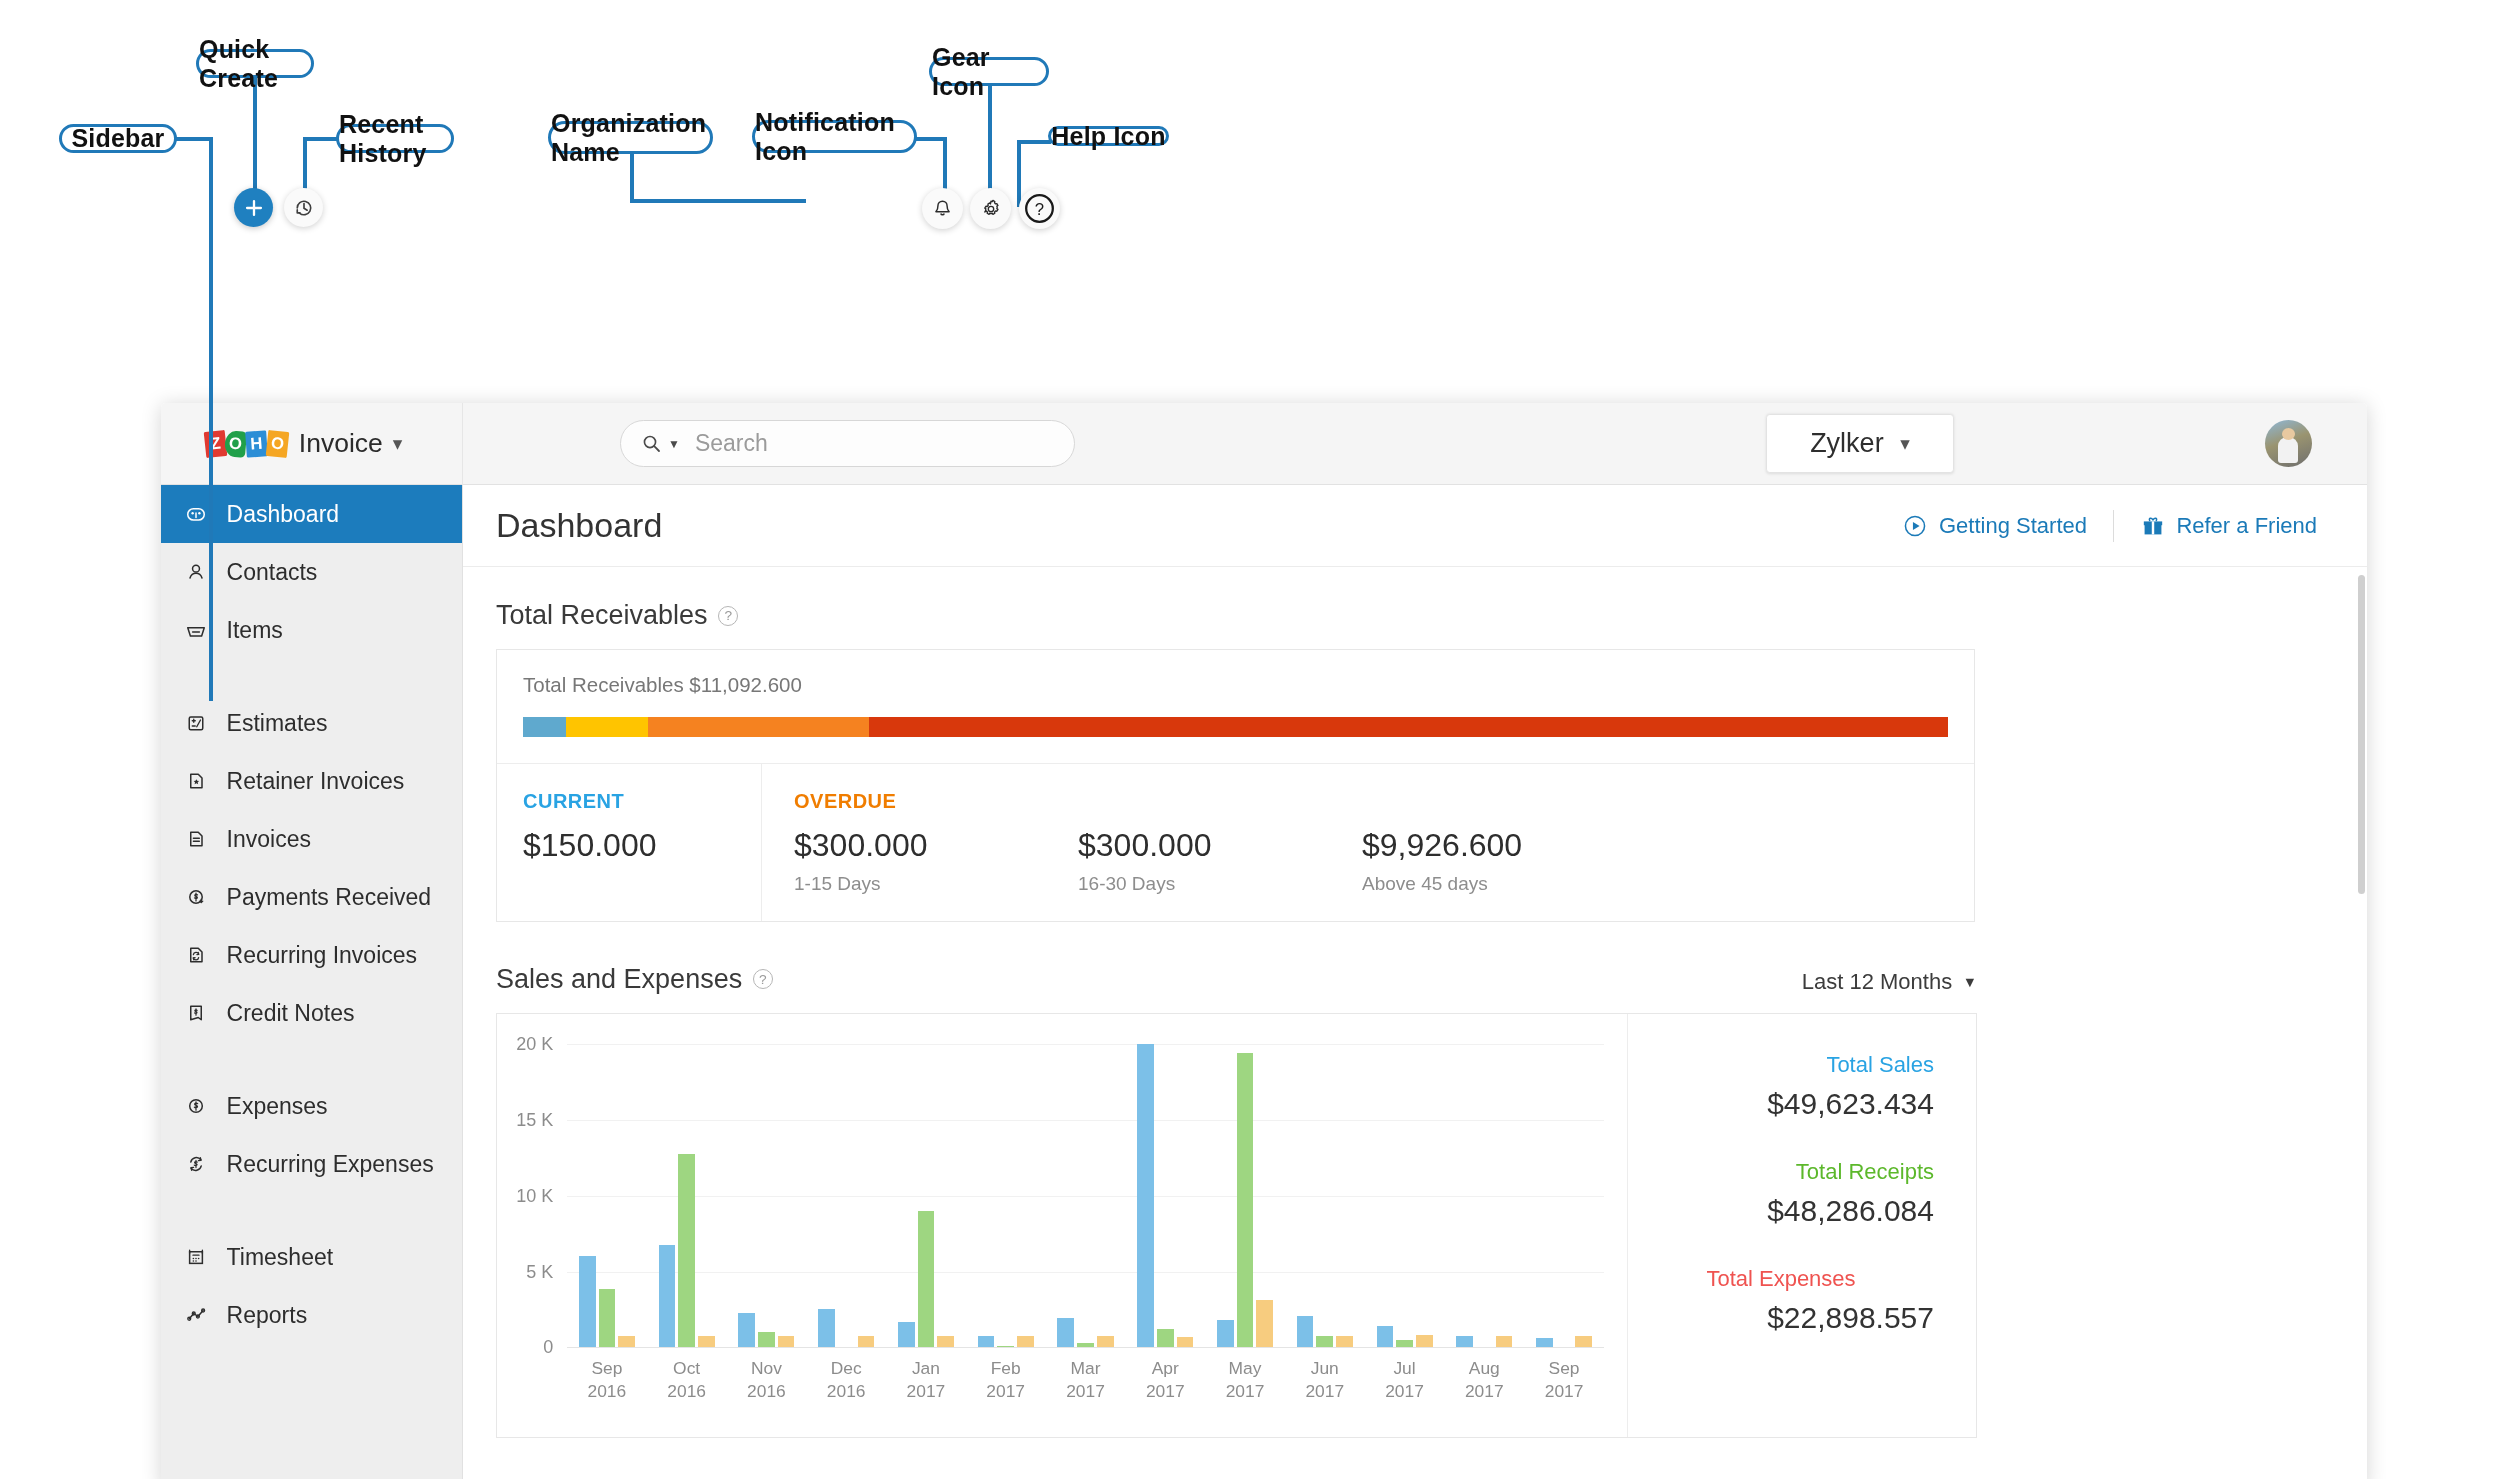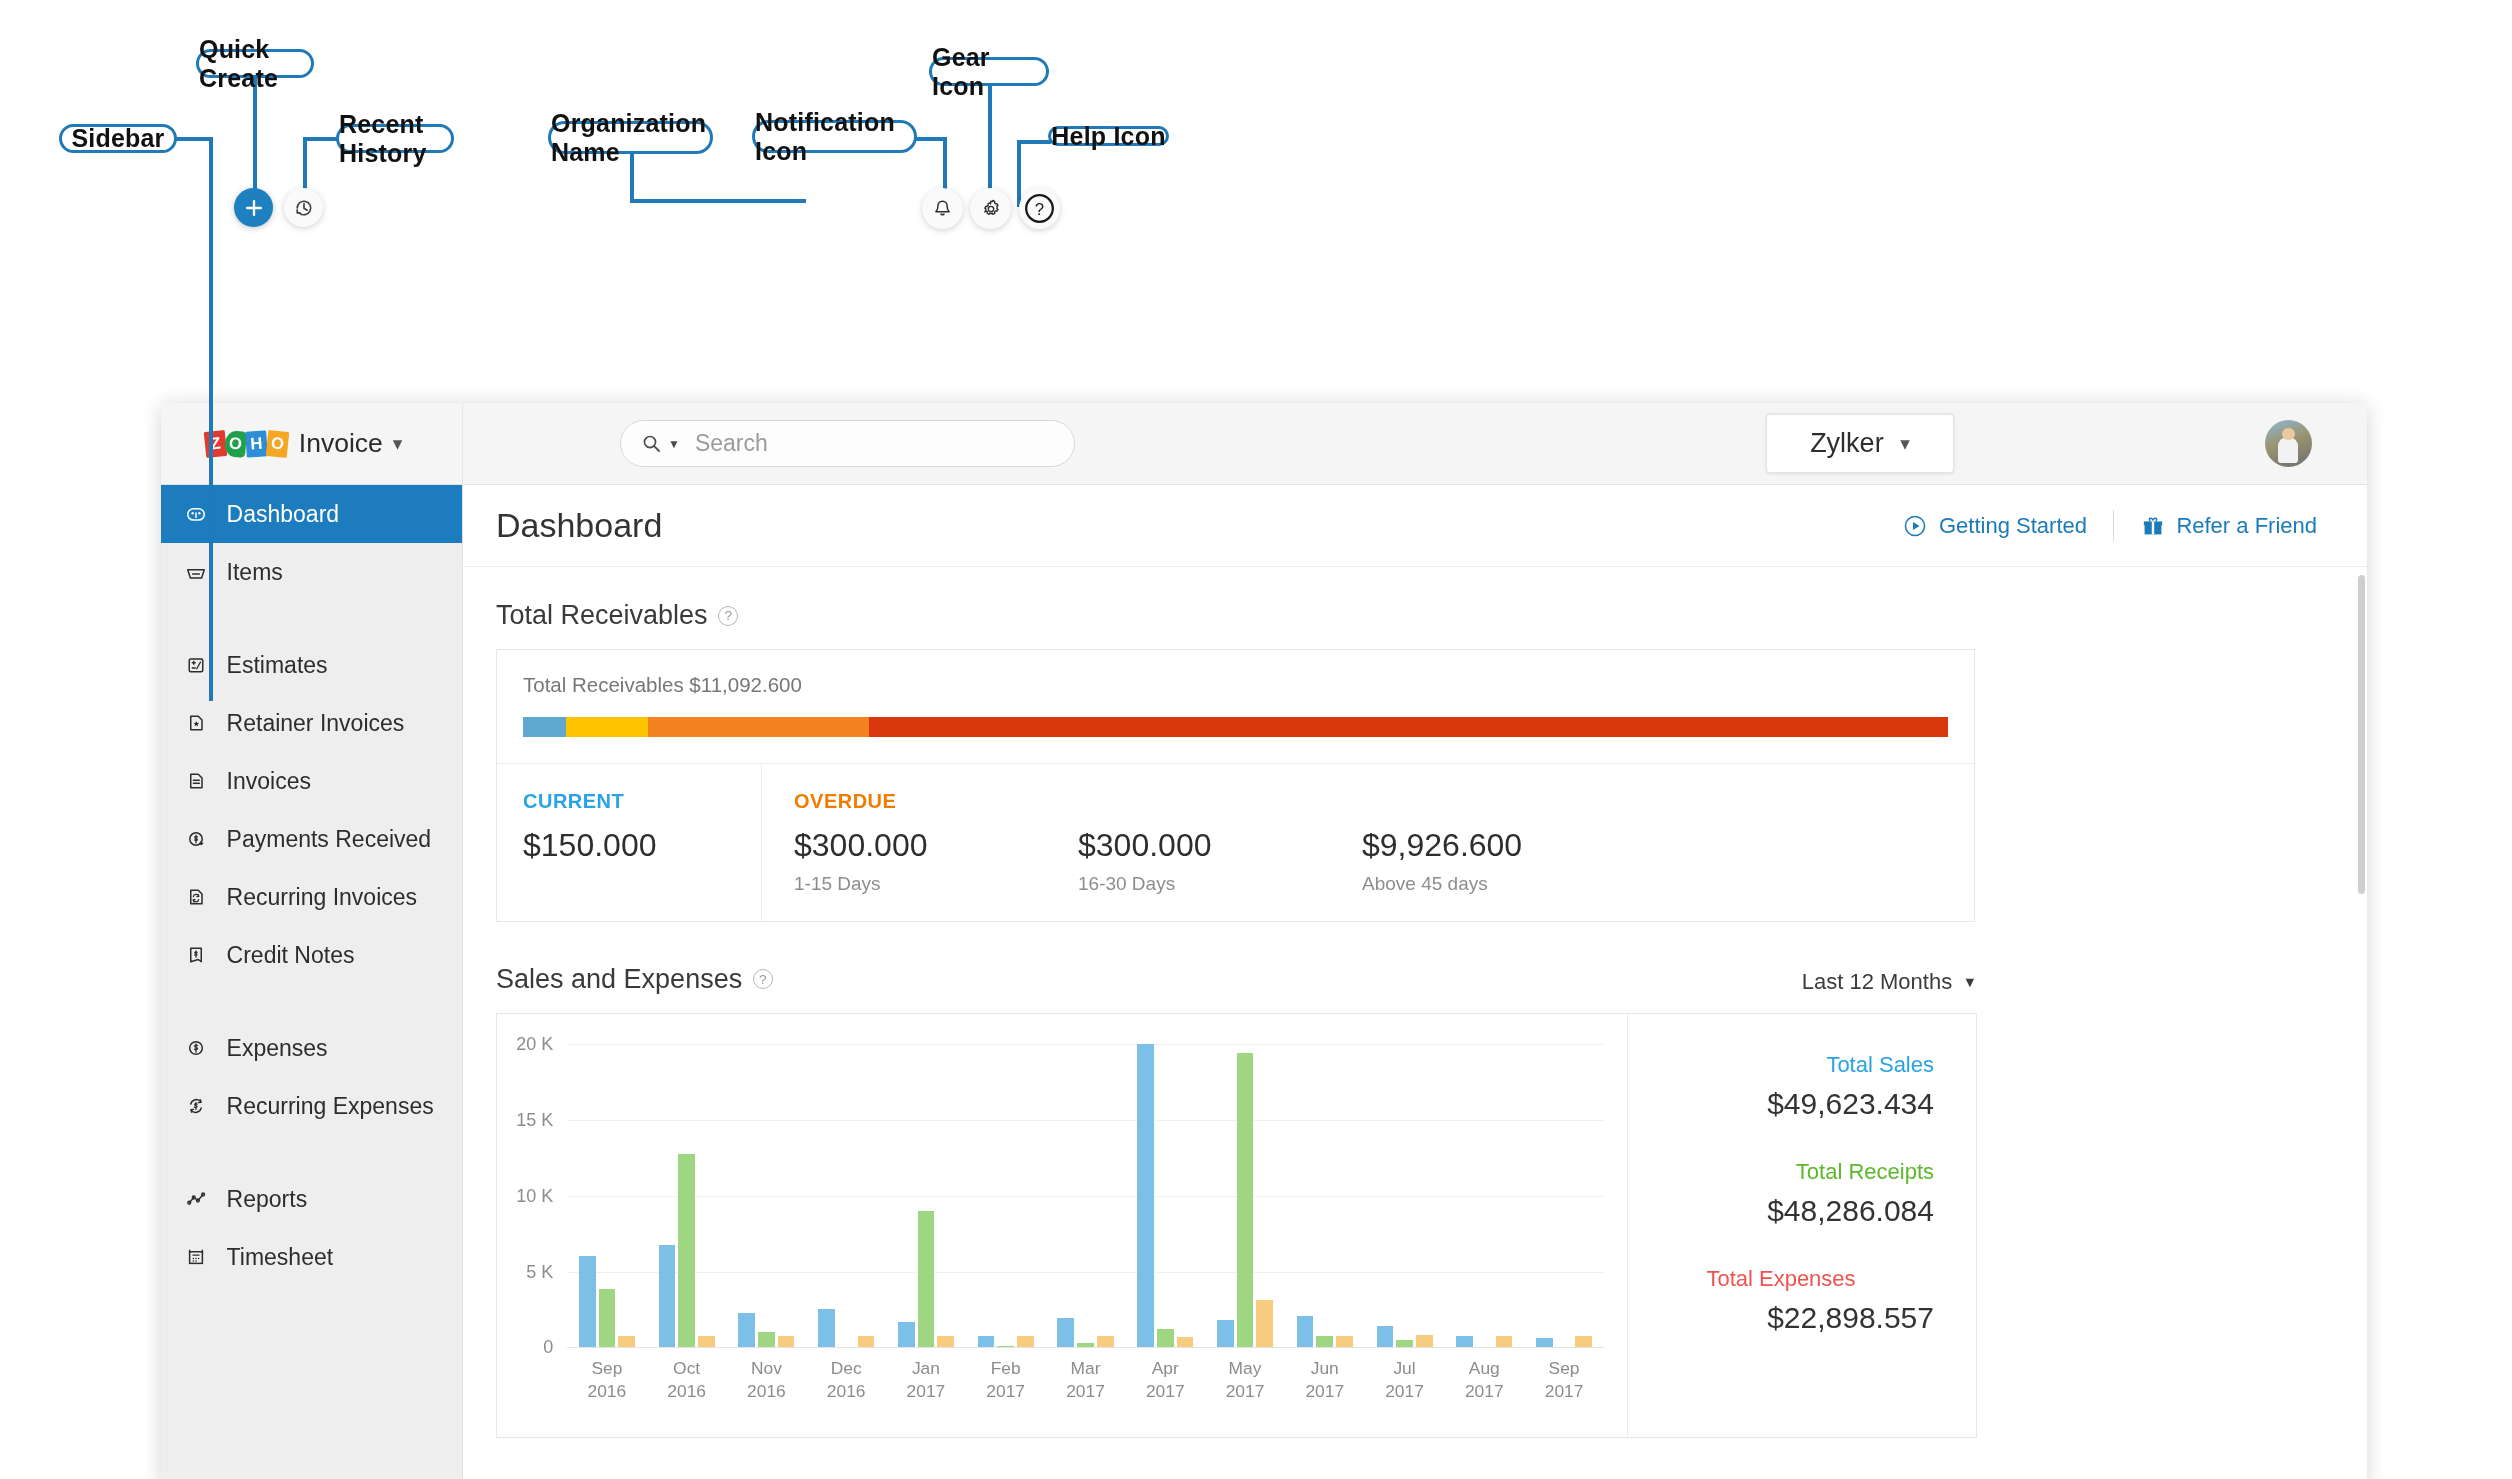--- a/index.html
+++ b/index.html
@@ -340,20 +340,29 @@
           <svg width="24" height="24" viewBox="0 0 32 32">
             <rect x="5" y="9" width="22" height="15" rx="7.5" fill="none" stroke="#ffffff" stroke-width="2"></rect>
             <circle cx="11.5" cy="15" r="1.6" fill="#ffffff"></circle>
               <circle cx="20.5" cy="15" r="1.6" fill="#ffffff"></circle>
             <path d="M16 20.5 V14.5" stroke="#ffffff" stroke-width="2" stroke-linecap="round"></path>
           </svg>
         </span>
         <span class="nav-label">Dashboard</span>
       </div>
 
+      <div class="nav-item">
+        <span class="nav-ico">
+          <svg width="24" height="24" viewBox="0 0 32 32">
+            <circle cx="16" cy="11.5" r="4.6" fill="none" stroke="#2d2d2d" stroke-width="2"></circle>
+            <path d="M8 24c1.4-4.4 4.6-6.2 8-6.2s6.6 1.8 8 6.2" fill="none" stroke="#2d2d2d" stroke-width="2" stroke-linecap="round"></path>
+          </svg>
+        </span>
+        <span class="nav-label">Contacts</span>
+      </div>
 
       <div class="nav-item">
         <span class="nav-ico">
           <svg width="24" height="24" viewBox="0 0 32 32">
             <path d="M5 13 H27 L23.5 24 H8.5 Z" fill="none" stroke="#2d2d2d" stroke-width="2" stroke-linejoin="round"></path>
             <path d="M11.5 18.5 H20.5" stroke="#2d2d2d" stroke-width="2" stroke-linecap="round"></path>
           </svg>
         </span>
         <span class="nav-label">Items</span>
       </div>
@@ -439,47 +448,47 @@
           <svg width="24" height="24" viewBox="0 0 32 32">
             <path d="M9 13.5a7.6 7.6 0 0 1 13.5-3 M23 18.5a7.6 7.6 0 0 1 -13.5 3" fill="none" stroke="#2d2d2d" stroke-width="1.9" stroke-linecap="round"></path>
             <path d="M21.8 7.4 l1 3.6 -3.6 .4 M10.2 24.6 l-1 -3.6 3.6 -.4" fill="none" stroke="#2d2d2d" stroke-width="1.7" stroke-linecap="round" stroke-linejoin="round"></path>
             <path d="M17.7 13.4c-.7-.8-3.6-1-3.6.7s3.4 1 3.4 2.7-3 1.6-3.8.6 M16 11.2 v9.6" stroke="#2d2d2d" stroke-width="1.6" fill="none" stroke-linecap="round"></path>
           </svg>
         </span>
         <span class="nav-label">Recurring Expenses</span>
       </div>
 
       <div class="nav-gap"></div>
-
-      <div class="nav-item">
-        <span class="nav-ico">
-          <svg width="24" height="24" viewBox="0 0 32 32">
-            <path d="M7 21 L13 14 L18.5 18 L25.5 10" fill="none" stroke="#2d2d2d" stroke-width="2" stroke-linecap="round" stroke-linejoin="round"></path>
-            <circle cx="7" cy="21" r="2" fill="none" stroke="#2d2d2d" stroke-width="1.7"></circle>
-            <circle cx="13" cy="14" r="2" fill="none" stroke="#2d2d2d" stroke-width="1.7"></circle>
-            <circle cx="18.5" cy="18" r="2" fill="none" stroke="#2d2d2d" stroke-width="1.7"></circle>
-            <circle cx="25.5" cy="10" r="2" fill="none" stroke="#2d2d2d" stroke-width="1.7"></circle>
-          </svg>
-        </span>
-        <span class="nav-label">Reports</span>
-      </div>
 
       <div class="nav-item">
         <span class="nav-ico">
           <svg width="24" height="24" viewBox="0 0 32 32">
             <rect x="7.5" y="9" width="17" height="15.5" fill="none" stroke="#2d2d2d" stroke-width="2"></rect>
             <path d="M7.5 7 v4 M24.5 7 v4 M12 13.5 h8" stroke="#2d2d2d" stroke-width="1.8" stroke-linecap="round"></path>
             <circle cx="12.5" cy="18" r="1.1" fill="#2d2d2d"></circle>
               <circle cx="16" cy="18" r="1.1" fill="#2d2d2d"></circle>
             <circle cx="19.5" cy="18" r="1.1" fill="#2d2d2d"></circle>
               <circle cx="12.5" cy="21.3" r="1.1" fill="#2d2d2d"></circle>
             <circle cx="16" cy="21.3" r="1.1" fill="#2d2d2d"></circle>
           </svg>
         </span>
         <span class="nav-label">Timesheet</span>
+      </div>
+
+      <div class="nav-item">
+        <span class="nav-ico">
+          <svg width="24" height="24" viewBox="0 0 32 32">
+            <path d="M7 21 L13 14 L18.5 18 L25.5 10" fill="none" stroke="#2d2d2d" stroke-width="2" stroke-linecap="round" stroke-linejoin="round"></path>
+            <circle cx="7" cy="21" r="2" fill="none" stroke="#2d2d2d" stroke-width="1.7"></circle>
+            <circle cx="13" cy="14" r="2" fill="none" stroke="#2d2d2d" stroke-width="1.7"></circle>
+            <circle cx="18.5" cy="18" r="2" fill="none" stroke="#2d2d2d" stroke-width="1.7"></circle>
+            <circle cx="25.5" cy="10" r="2" fill="none" stroke="#2d2d2d" stroke-width="1.7"></circle>
+          </svg>
+        </span>
+        <span class="nav-label">Reports</span>
       </div>
     </div>
 
     <div class="main">
 
       <div class="page-head">
         <div class="page-title">Dashboard</div>
         <div class="head-links">
           <div class="hlink">
             <svg width="26" height="26" viewBox="0 0 34 34" style="margin-right:10.6px">

